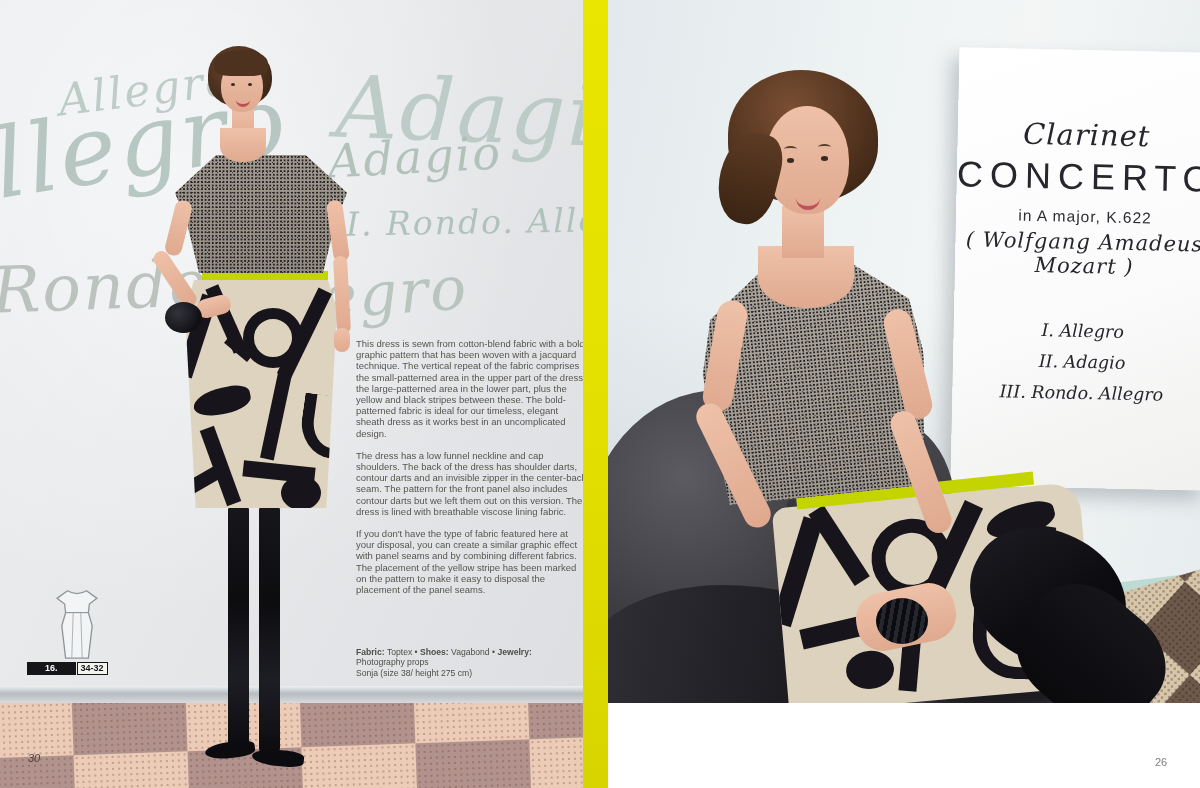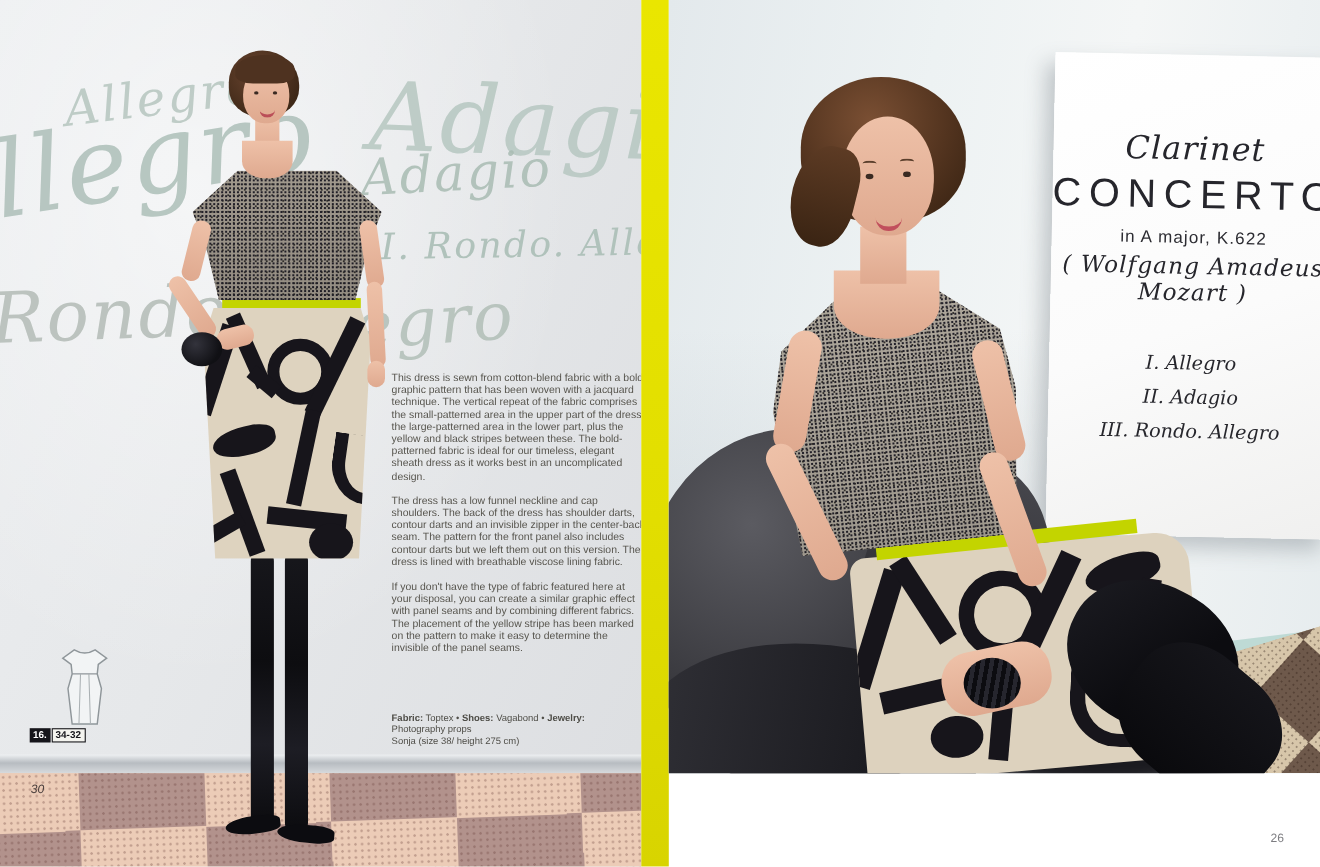--- a/index.html
+++ b/index.html
@@ -63,21 +63,21 @@
   
   .article{position:absolute;left:356px;top:338px;width:232px;color:#57554e;font-size:9.5px;line-height:11.2px;}
   .article p{margin:0 0 11px 0;}
   .credits{position:absolute;left:356px;top:647px;width:205px;color:#4e4d47;font-size:8.6px;line-height:10.3px;}
   .credits b{font-weight:bold;}
   .credits p{margin:0;}
 
   
   .sketch{position:absolute;left:46px;top:586px;width:62px;height:76px;}
   .badge-row{position:absolute;left:27px;top:662px;display:flex;font-size:9px;font-weight:bold;line-height:11px;}
-  .badge-num{background:#15151a;color:#ffffff;padding:1px 3px;}
+  .badge-num{background:#15151a;color:#ffffff;padding:1px 18px;}
   .badge-sizes{background:#f4f4ef;color:#15151a;border:1.5px solid #15151a;padding:0 3px;margin-left:1px;}
   .pageno{position:absolute;font-size:11px;}
 
   
   .divider{position:absolute;left:583px;top:0;width:25px;height:788px;}
 
   
   .right-photo{position:absolute;left:608px;top:0;width:592px;height:703px;overflow:hidden;
      background:linear-gradient(100deg,#e3e9ec 0%,#edf2f3 35%,#f4f6f6 60%,#e6ecee 100%);}
   .r-wall-shade{position:absolute;left:0;top:300px;width:360px;height:403px;
@@ -198,38 +198,38 @@
       <div class="l-face skin"></div>
       <div class="l-fringe"></div>
       <span class="l-eye" style="left:231px;top:83px;"></span>
       <span class="l-eye" style="left:248px;top:83px;"></span>
       <div class="l-smile"></div>
     </div>
 
     <div class="article">
       <p>This dress is sewn from cotton-blend fabric with a bold graphic pattern that has been woven with a jacquard technique. The vertical repeat of the fabric comprises the small-patterned area in the upper part of the dress, the large-patterned area in the lower part, plus the yellow and black stripes between these. The bold-patterned fabric is ideal for our timeless, elegant sheath dress as it works best in an uncomplicated design.</p>
       <p>The dress has a low funnel neckline and cap shoulders. The back of the dress has shoulder darts, contour darts and an invisible zipper in the center-back seam. The pattern for the front panel also includes contour darts but we left them out on this version. The dress is lined with breathable viscose lining fabric.</p>
-      <p>If you don't have the type of fabric featured here at your disposal, you can create a similar graphic effect with panel seams and by combining different fabrics. The placement of the yellow stripe has been marked on the pattern to make it easy to determine the invisible of the panel seams.</p>
+      <p>If you don't have the type of fabric featured here at your disposal, you can create a similar graphic effect with panel seams and by combining different fabrics. The placement of the yellow stripe has been marked on the pattern to make it easy to disposal the placement of the panel seams.</p>
     </div>
     <div class="credits">
       <p><b>Fabric:</b><span> Toptex • </span><b>Shoes:</b><span> Vagabond • </span><b>Jewelry:</b><span> Photography props</span></p>
       <p>Sonja (size 38/ height 275 cm)</p>
     </div>
 
     <svg class="sketch" viewBox="0 0 60 80">
       <path d="M20,5 Q30,11 40,5 L51,13 L43,19 L42,28 L46,42 L42,76 L18,76 L14,42 L18,28 L17,19 L9,13 Z" fill="#f2f4f5" stroke="#8f969a" stroke-width="1.4"></path>
       <line x1="18" y1="28" x2="42" y2="28" stroke="#8f969a" stroke-width="1.2"></line>
       <path d="M26,28 L24.5,76 M34,28 L35.5,76" fill="none" stroke="#aab0b3" stroke-width="1"></path>
     </svg>
     <div class="badge-row">
       <span class="badge-num">16.</span>
       <span class="badge-sizes">34-32</span>
     </div>
 
-    <span class="pageno" style="left:28px;top:712px;color:#4a3f3c;font-style:italic;">30</span>
+    <span class="pageno" style="left:28px;top:752px;color:#4a3f3c;font-style:italic;">30</span>
   </div>
 
   <div class="divider" style="background:linear-gradient(#eae600,#e2de00 60%,#d8d400);"></div>
 
   <div class="right-photo">
     <div class="r-wall-shade"></div>
 
     <div class="poster">
       <div class="poster-script poster-instrument">Clarinet</div>
       <div class="poster-title">CONCERTO</div>

